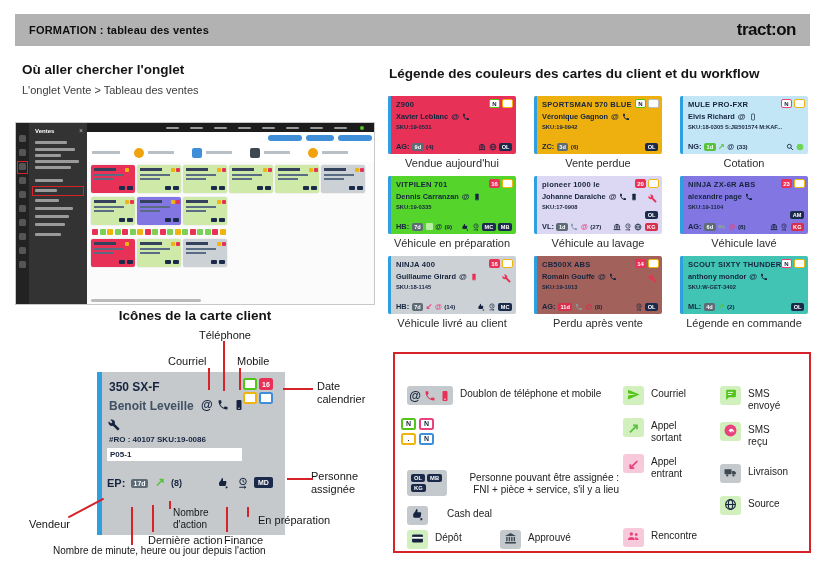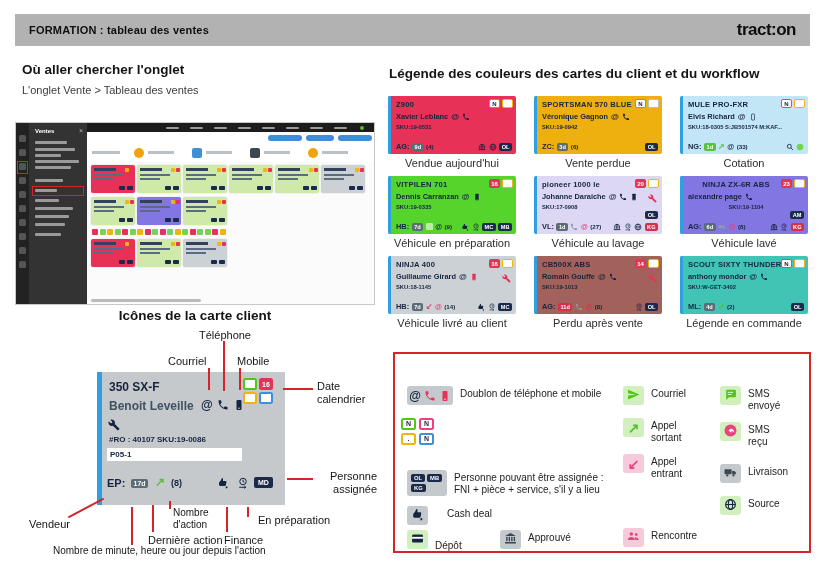--- a/index.html
+++ b/index.html
@@ -38,21 +38,21 @@
   .atg{font-weight:bold;display:inline-block;line-height:1;}
   
   #legend{left:393px;top:352px;width:418px;height:201px;border:2.5px solid #d6232a;background:#fff;box-sizing:border-box;}
   #legend h2{position:absolute;left:13px;top:8px;}
   .litem{position:absolute;display:flex;align-items:flex-start;gap:7px;}
   .tile{border-radius:3px;display:flex;align-items:center;justify-content:center;flex-shrink:0;}
   .llabel{font-size:10px;color:#222;white-space:pre-line;line-height:1.2;padding-top:2px;}
   .dbadge{border-radius:2.5px;border:2px solid;background:#fff;font-size:7px;font-weight:bold;color:#16243f;width:15px;height:12px;display:flex;align-items:center;justify-content:center;box-sizing:border-box;}
   .abadge{font-size:5.8px;font-weight:bold;color:#fff;background:#1b2a4a;border-radius:2px;padding:1px 3px;}
   
-  #bigcard{left:97px;top:372px;width:188px;height:133px;background:#c5c9cc;}
+  #bigcard{left:97px;top:372px;width:188px;height:163px;background:#c5c9cc;}
   #bigcard .stripe{width:5px;}
   .ann{position:absolute;font-size:11px;color:#161616;white-space:pre-line;line-height:1.15;}
   .redline{position:absolute;background:#d6232a;}
   .inbox{position:absolute;background:#fff;font-size:8px;font-weight:bold;color:#16243f;line-height:13px;padding-left:3px;box-sizing:border-box;}
 </style>
 </head>
 <body>
 
 <div id="header" class="abs">
   <span class="t">FORMATION : tableau des ventes</span>
@@ -475,21 +475,21 @@
                 <ellipse cx="12" cy="12" rx="4" ry="9"></ellipse>
               </g>
             </svg>
           </span>
           <span class="wbadge" style="background: rgb(214, 48, 76);">KG</span>
         </div>
       </div>
       <div class="wcap">Véhicule au lavage</div>
     </div>
     <div class="wwrap">
-      <div class="wcard" style="background: rgb(130, 119, 226); text-align: center;">
+      <div class="wcard" style="background: rgb(130, 119, 226);">
         <div class="stripe"></div>
         <span class="wtitle">NINJA ZX-6R ABS</span>
         <span class="tbadges">
           <span class="tb" style="background: rgb(231, 49, 87); color: rgb(255, 255, 255);">23</span>
           <span class="tb" style="background: rgb(255, 255, 255); border: 1.5px solid rgb(240, 180, 15);"></span>
         </span>
         <div class="wname">
           <span>alexandre page</span>
           <span class="ic">
             <svg width="8" height="8" viewBox="0 0 24 24">
@@ -724,21 +724,21 @@
         </g>
       </svg></div>
   <div class="abs abadge" style="left:157px;top:105px;font-size:7px;padding:2px 4px;">MD</div>
 </div>
 
 <div class="ann" style="left:199px;top:329px;">Téléphone</div>
 <div class="ann" style="left:168px;top:355px;">Courriel</div>
 <div class="ann" style="left:237px;top:355px;">Mobile</div>
 <div class="ann" style="left:317px;top:380px;">Date
 calendrier</div>
-<div class="ann" style="left:330px;top:470px;text-align:right;">Personne
+<div class="ann" style="left:311px;top:470px;">Personne
 assignée</div>
 <div class="ann" style="left:29px;top:518px;">Vendeur</div>
 <div class="ann" style="left:53px;top:545px;font-size:10px;">Nombre de minute, heure ou jour depuis l'action</div>
 <div class="ann" style="left:148px;top:534px;">Dernière action</div>
 <div class="ann" style="left:173px;top:507px;font-size:10px;">Nombre
 d'action</div>
 <div class="ann" style="left:224px;top:534px;">Finance</div>
 <div class="ann" style="left:258px;top:514px;">En préparation</div>
 
 <div class="redline" style="left:223px;top:341px;width:2px;height:50px;"></div>
@@ -784,42 +784,42 @@
       </span>
     </div>
     <div class="litem" style="left: 12px; top: 116px;">
       <span class="tile" style="width: 40px; height: 26px; background: rgb(195, 201, 205);">
         <span style="display: flex; flex-wrap: wrap; gap: 2px; width: 32px;">
           <span class="abadge">OL</span>
           <span class="abadge">MB</span>
           <span class="abadge">KG</span>
         </span>
       </span>
-      <span class="llabel" style="width: 165px;">Personne pouvant être assignée :
+      <span class="llabel" style="width: 165px; text-align: right;">Personne pouvant être assignée :
 FNI + pièce + service, s'il y a lieu</span>
     </div>
     <div class="litem" style="left: 12px; top: 152px;">
       <span class="tile" style="width: 21px; height: 19px; background: rgb(195, 201, 205);">
         <span><svg width="13" height="13" viewBox="0 0 24 24">
             <g fill="#16243f">
               <path d="M4 13c0-2 1-4 3-5l3-6c1.2 0 2 .9 2 2v4h5c1.2 0 2 1 1.8 2.2l-.9 5.5A2.4 2.4 0 0 1 15.5 18H7a3 3 0 0 1-3-3v-2z"></path>
               <path d="M17.5 18.6c1.6.1 3 .6 4.1 1.4-.3 1.6-1.7 2.9-3.4 2.9h-.7v-4.3z"></path>
             </g>
           </svg></span>
       </span>
       <span class="llabel" style="width: 165px; margin-left: 12px;">Cash deal</span>
     </div>
     <div class="litem" style="left: 12px; top: 176px;">
       <span class="tile" style="width: 21px; height: 19px; background: rgb(210, 240, 190);">
         <span><svg width="13" height="13" viewBox="0 0 24 24">
             <rect x="2" y="4.5" width="20" height="15" rx="2.5" fill="#16243f"></rect>
             <rect x="2" y="9" width="20" height="3.4" fill="#fff"></rect>
           </svg></span>
       </span>
-      <span class="llabel" style="width: 40px; margin-top: 8px;">Dépôt</span>
+      <span class="llabel" style="width: 40px;">Dépôt</span>
     </div>
     <div class="litem" style="left: 105px; top: 176px;">
       <span class="tile" style="width: 21px; height: 19px; background: rgb(195, 201, 205);">
         <span><svg width="13" height="13" viewBox="0 0 24 24">
             <g fill="#3c4750">
               <path d="M12 2L2 7.5h20L12 2z"></path>
               <rect x="4" y="9" width="2.6" height="8"></rect>
               <rect x="8.6" y="9" width="2.6" height="8"></rect>
               <rect x="13.2" y="9" width="2.6" height="8"></rect>
               <rect x="17.8" y="9" width="2.6" height="8"></rect>

